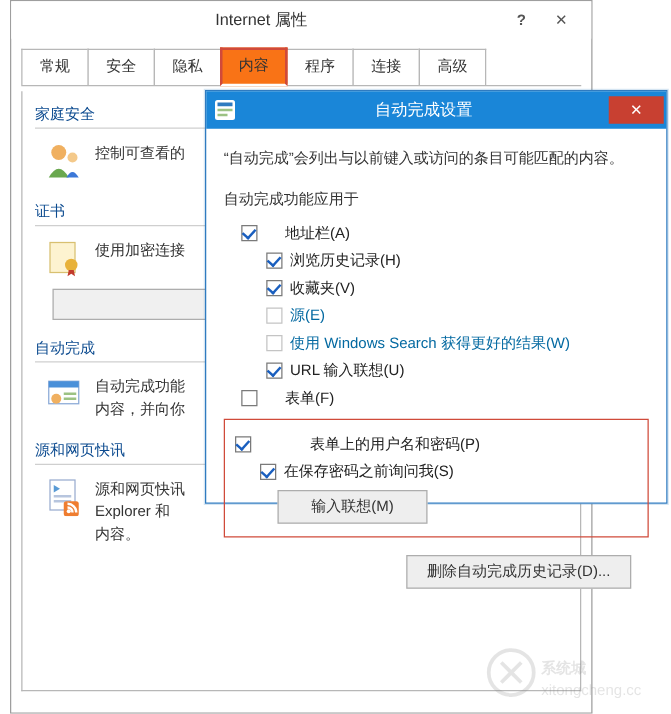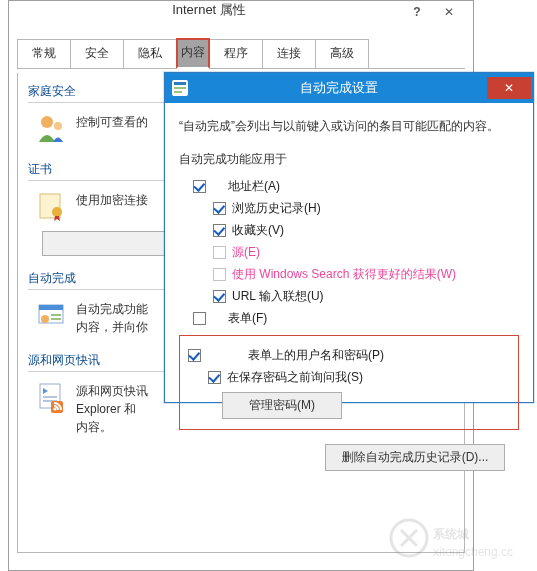--- a/index.html
+++ b/index.html
@@ -1,30 +1,30 @@
 <!DOCTYPE html>
 <html><head>
 <meta charset="utf-8">
 <style>
   * { box-sizing: border-box; font-family: "Microsoft YaHei", "Segoe UI", Tahoma, sans-serif; font-size: 12px; }
   body { margin: 0; background: #fff; width: 537px; height: 571px; overflow: hidden; position: relative; }
 
   
   .parent-window { position: absolute; left: 8px; top: 0; width: 466px; height: 571px; background: #fff; border: 1px solid #9e9e9e; }
-  .parent-titlebar { height: 30px; background: #fff; display: flex; padding: 0 6px; }
+  .parent-titlebar { height: 30px; background: #fff; display: flex; align-items: center; padding: 0 6px; }
   .parent-title { flex: 1; text-align: center; font-size: 13px; color: #333; }
   .parent-ctrls { display: flex; gap: 0; }
   .parent-ctrl { width: 36px; height: 22px; display: flex; align-items: center; justify-content: center; color: #555; border: 1px solid transparent; }
   .parent-ctrl.help { width: 28px; font-weight: bold; }
 
   .parent-body { padding: 6px 8px 8px 8px; }
 
   .tabstrip { display: flex; border-bottom: 1px solid #b7b7b7; margin-bottom: 4px; align-items: center; }
   .tab { padding: 5px 14px 6px; border: 1px solid #b7b7b7; border-bottom: none; background: #fff; margin-right: -1px; position: relative; top: 1px; color: #333; }
-  .tab.active { border: 2px solid #d04a3a; border-bottom: 2px solid #fff; background: #a3a3a3; z-index: 2; padding: 4px 3px 6px; }
+  .tab.active { border: 2px solid #d04a3a; border-bottom: 2px solid #fff; background: #f97316; z-index: 2; padding: 4px 13px 6px; }
 
   .tabpage { border: 1px solid #b7b7b7; border-top: none; padding: 10px 10px 10px 10px; height: 480px; position: relative; }
 
   .group { margin-bottom: 14px; }
   .group-title { color: #0b4a8f; font-size: 12px; padding-bottom: 2px; border-bottom: 1px solid #cfcfcf; margin-bottom: 6px; }
   .group-row { display: flex; align-items: flex-start; gap: 8px; padding: 2px 0 2px 6px; }
   .icon-box { width: 34px; height: 34px; flex-shrink: 0; display:flex; align-items:center; justify-content:center; }
   .desc { color: #333; line-height: 1.5; flex: 1; padding-top: 2px; }
   .side-btn { border: 1px solid #adadad; background: #f0f0f0; padding: 3px 10px; min-width: 120px; text-align:center; }
 
@@ -40,21 +40,21 @@
 
   .child-body { padding: 14px 14px 10px 14px; color: #333; }
   .child-hint { margin-bottom: 16px; line-height: 1.5; }
   .child-legend { margin-bottom: 10px; }
 
   .cb-row { display: flex; align-items: center; gap: 6px; margin: 5px 0; }
   .cb { width: 13px; height: 13px; border: 1px solid #7a7a7a; background: #fff; display:flex; align-items:center; justify-content:center; flex-shrink:0; }
   .cb.checked::after { content:""; width:8px; height:5px; border-left:2px solid #1a5fbf; border-bottom:2px solid #1a5fbf; transform: rotate(-48deg) translate(0px,-1px); }
   .cb.disabled { border-color:#c4c4c4; }
   .lab { color:#222; }
-  .lab.disabled { color:#ec4899;text-align:right; }
+  .lab.disabled { color:#0369a1;text-align:right; }
 
   .ind1 { margin-left: 14px; gap: 22px; }
   .ind2 { margin-left: 34px; }
 
   .red-box { border: 1px solid #d04a3a; padding: 6px 8px 10px 8px; margin: 8px 0 8px 0; }
 
   .btn { border:1px solid #adadad; background:#eee; padding:4px 14px; display:inline-block; text-align:center; }
   .btn-wide { min-width: 180px; }
   .manage-btn-row { margin-left: 34px; margin-top: 6px; }
 
@@ -212,21 +212,21 @@
     <div class="red-box">
       <div class="cb-row" style="margin-left:0;gap:47px;">
         <div class="cb checked"></div>
         <span class="lab">表单上的用户名和密码(P)</span>
       </div>
       <div class="cb-row" style="margin-left:20px;">
         <div class="cb checked"></div>
         <span class="lab">在保存密码之前询问我(S)</span>
       </div>
       <div class="manage-btn-row">
-        <div class="btn" style="min-width:120px;">管理密码(M)</div>
+        <div class="btn" style="min-width:120px;">输入联想(M)</div>
       </div>
     </div>
 
     <div class="child-footer">
       <div class="btn btn-wide">删除自动完成历史记录(D)...</div>
     </div>
   </div>
 </div>
 
 <div class="watermark">

